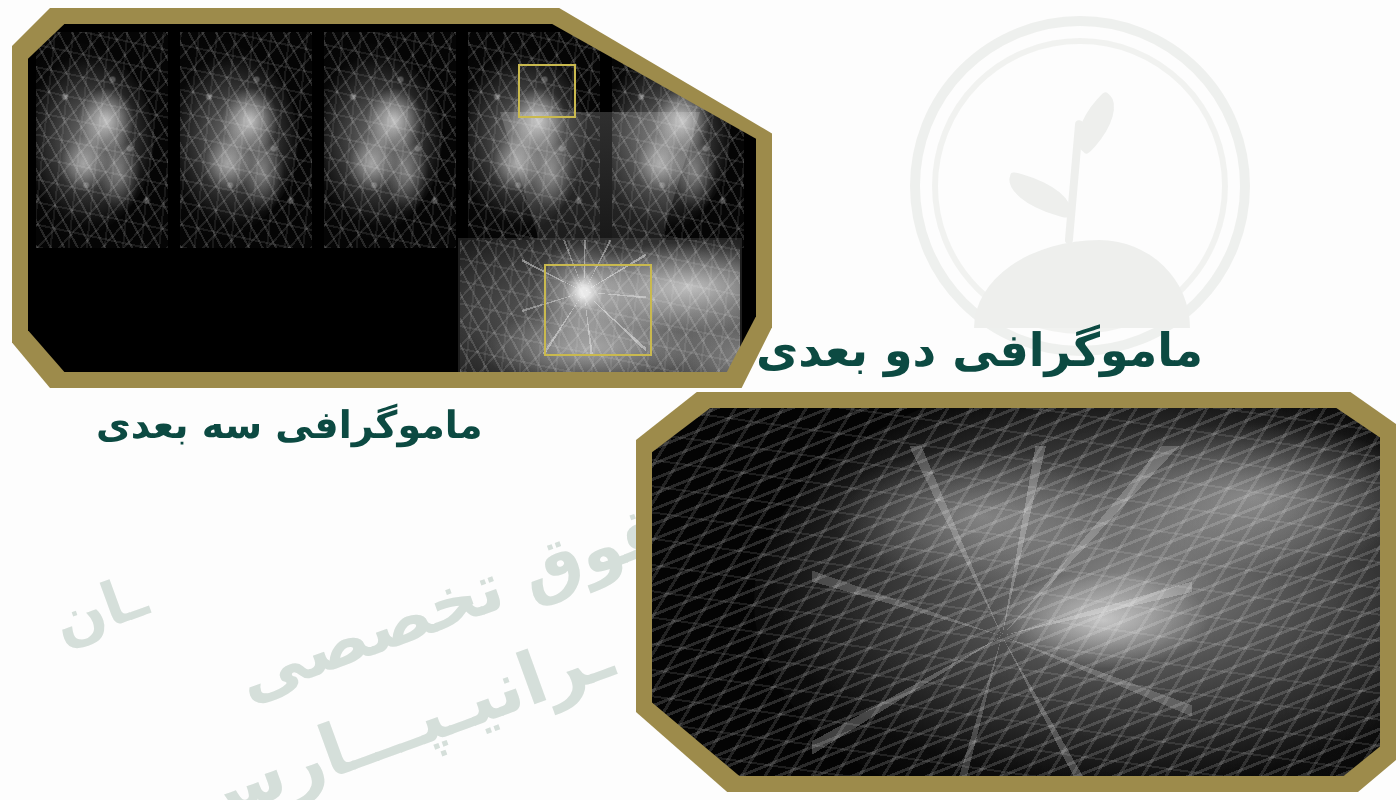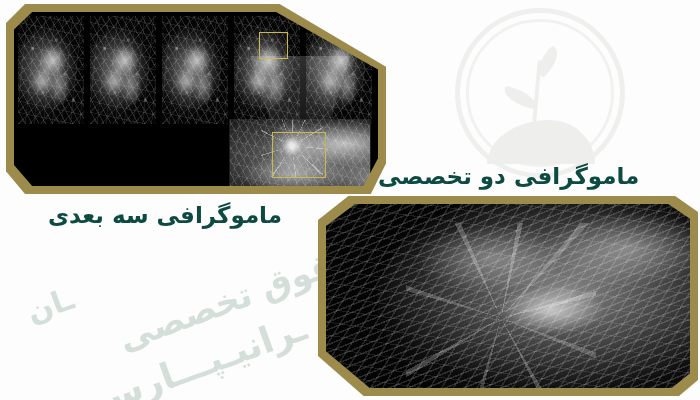--- a/index.html
+++ b/index.html
@@ -184,21 +184,21 @@
       rgba(255,255,255,.27) 324deg 327deg, rgba(0,0,0,0) 327deg 360deg);
   }
 
   
   .caption{
     position:absolute;z-index:6;
     color:#0c4a42;font-weight:700;white-space:nowrap;
     letter-spacing:.2px;
   }
   #cap2d{left:378px;top:163px;font-size:23px;}
-  #cap3d{left:48px;top:202px;font-size:23px;}
+  #cap3d{left:48px;top:202px;font-size:19px;}
 </style>
 </head>
 <body>
 
 <div id="stage">
 
   <div class="wm-layer">
     <div class="wm-logo">
       <div class="ring-out"></div>
       <div class="ring-in"></div>
@@ -271,16 +271,16 @@
   <div class="panel" id="panel3d">
     <div class="inner">
       <div class="slice">
         <div class="body"></div>
         <div class="strands"></div>
         <div class="radiate"></div>
       </div>
     </div>
   </div>
 
-  <div class="caption" id="cap2d">ماموگرافی دو تخصصی</div>
+  <div class="caption" id="cap2d">ماموگرافی دو بعدی</div>
   <div class="caption" id="cap3d">ماموگرافی سه بعدی</div>
 
 </div>
 
 </body></html>

